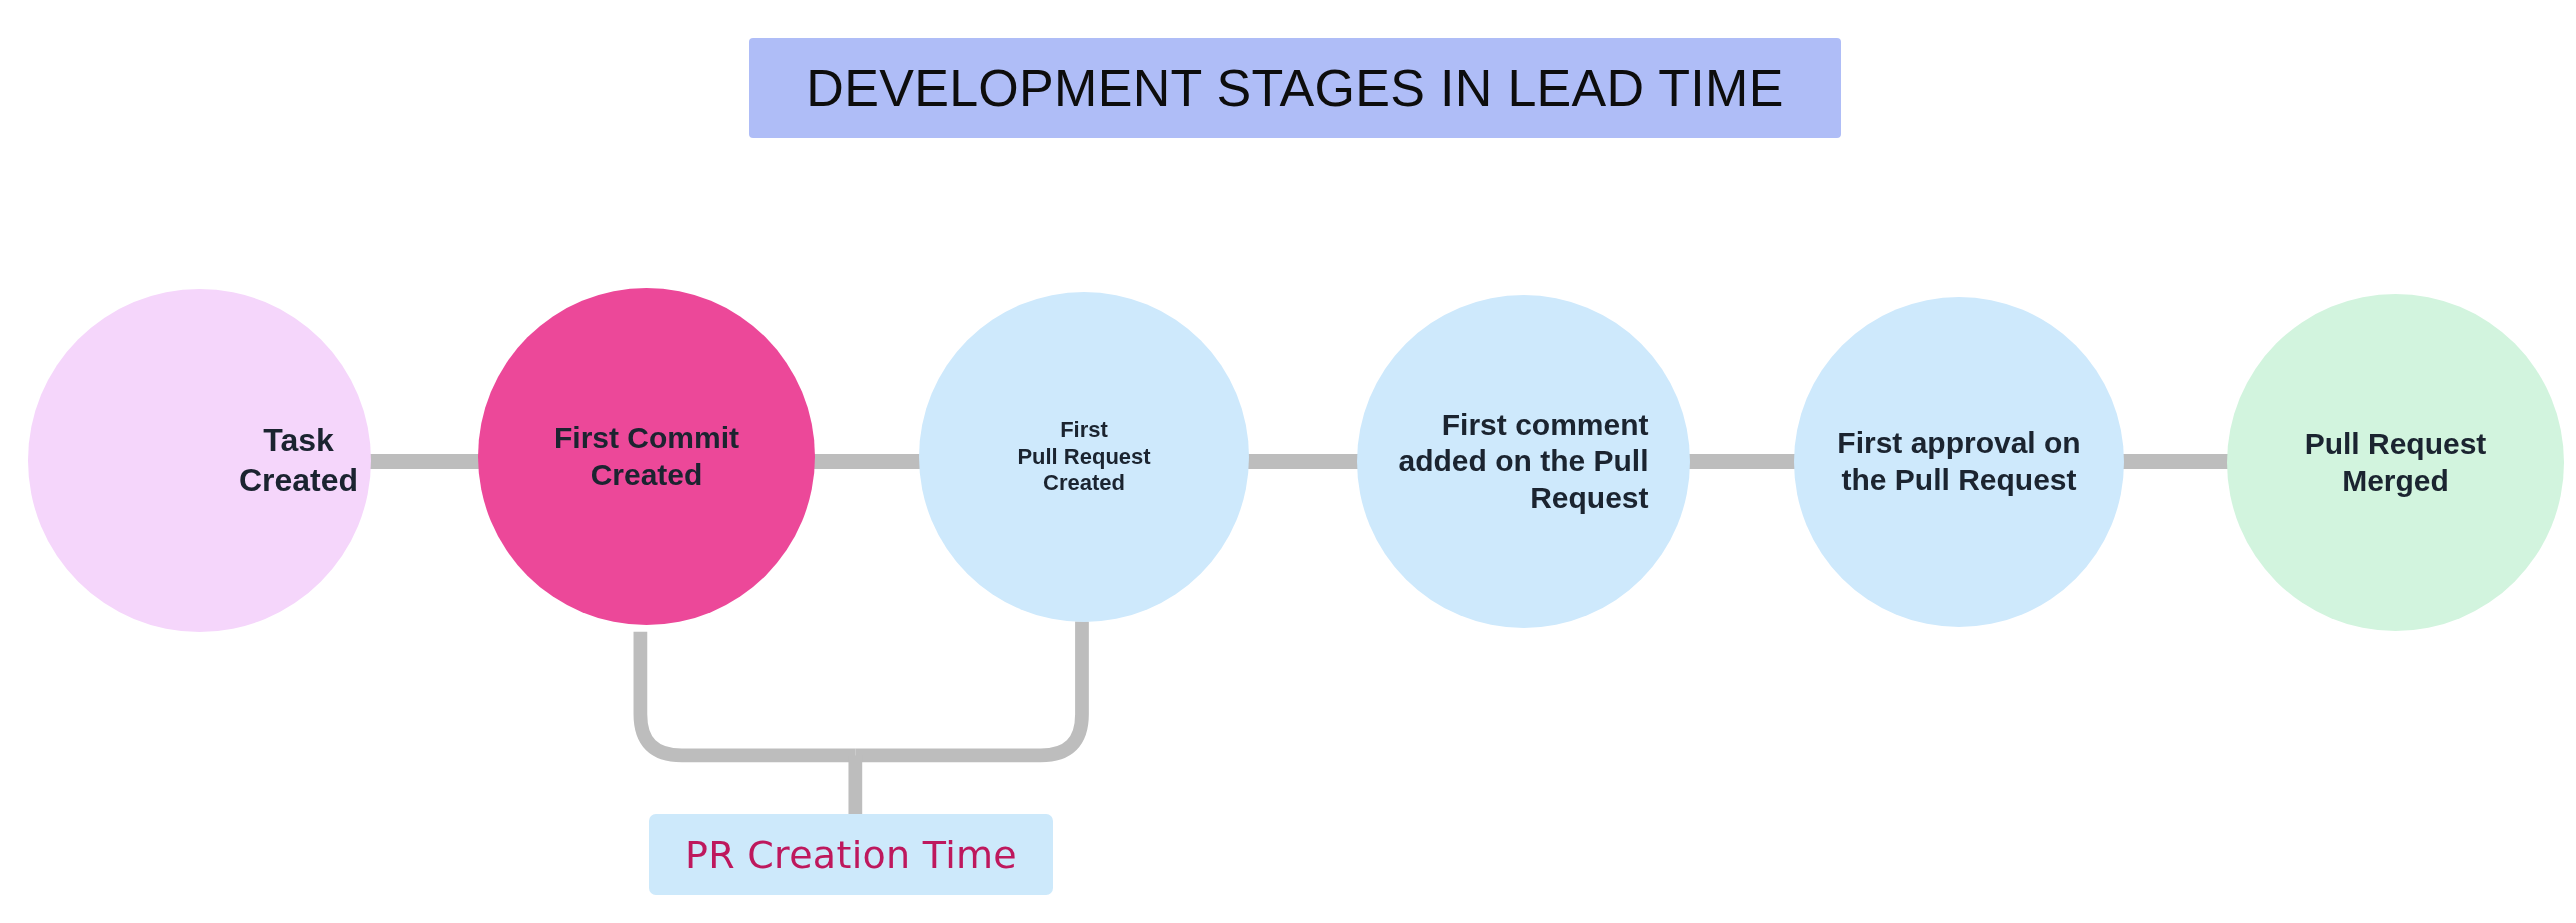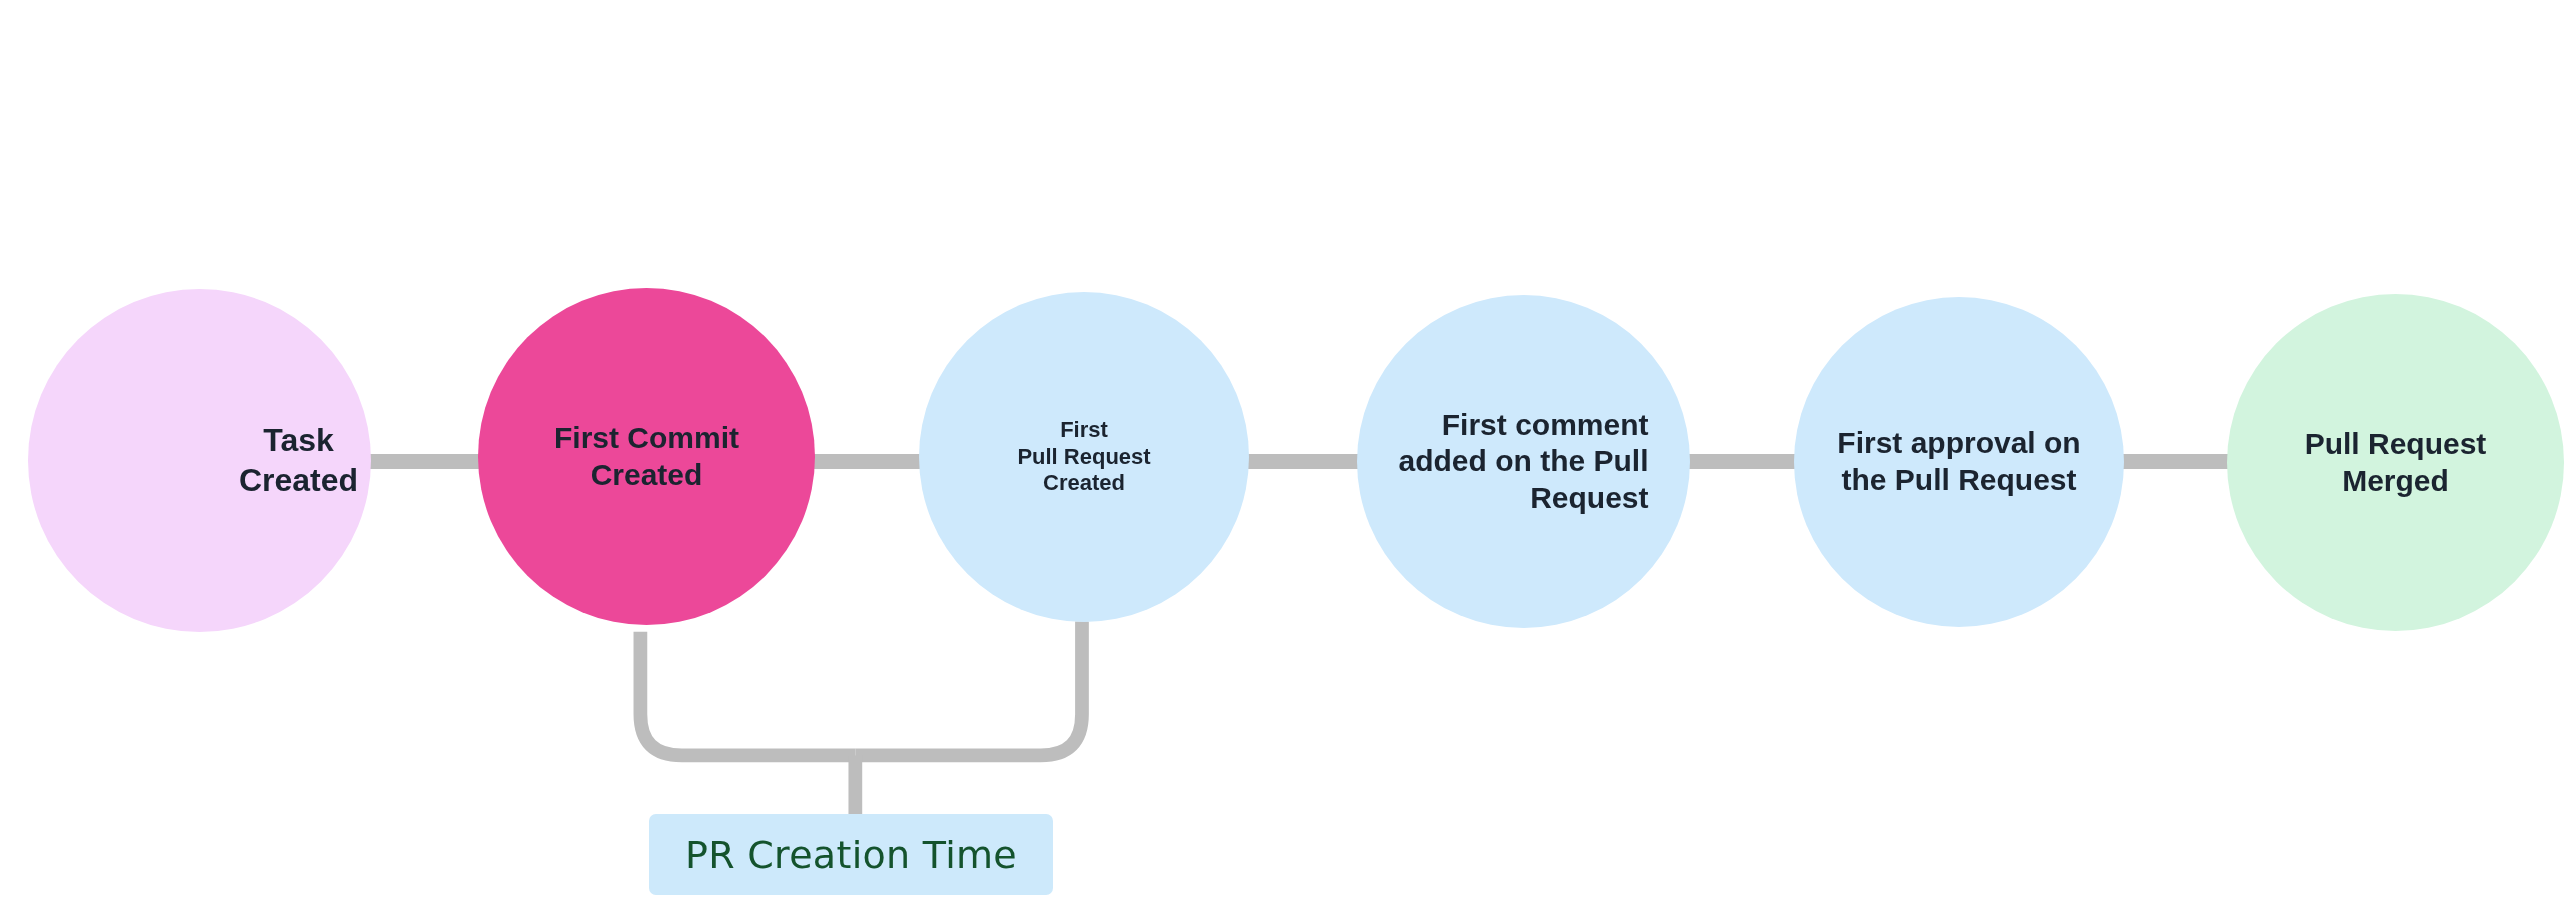--- a/index.html
+++ b/index.html
@@ -92,30 +92,33 @@
     background: #cde9fb;
     border-radius: 6.9px;
     display: flex;
     align-items: center;
     justify-content: center;
   }
   .anno-text {
     font-family: "DejaVu Sans", sans-serif;
     font-size: 38px;
     font-weight: 400;
-    color: #14532d;
+    color: #be185d;
     white-space: nowrap;
     letter-spacing: 0.3px;
   }
 </style>
 </head>
 <body>
 
 <div id="canvas">
 
+  <div class="title-box">
+    <span class="title-text">DEVELOPMENT STAGES IN LEAD TIME</span>
+  </div>
 
   <svg class="edges" width="2576" height="923" viewBox="0 0 3750 1344" xmlns="http://www.w3.org/2000/svg">
     <g fill="none" stroke="#bdbdbd" stroke-width="22" stroke-linecap="butt">
       <line x1="530" y1="672" x2="700" y2="672"></line>
       <line x1="1182" y1="672" x2="1344" y2="672"></line>
       <line x1="1816" y1="672" x2="1982" y2="672"></line>
       <line x1="2456" y1="672" x2="2618" y2="672"></line>
       <line x1="3088" y1="672" x2="3250" y2="672"></line>
     </g>
 

